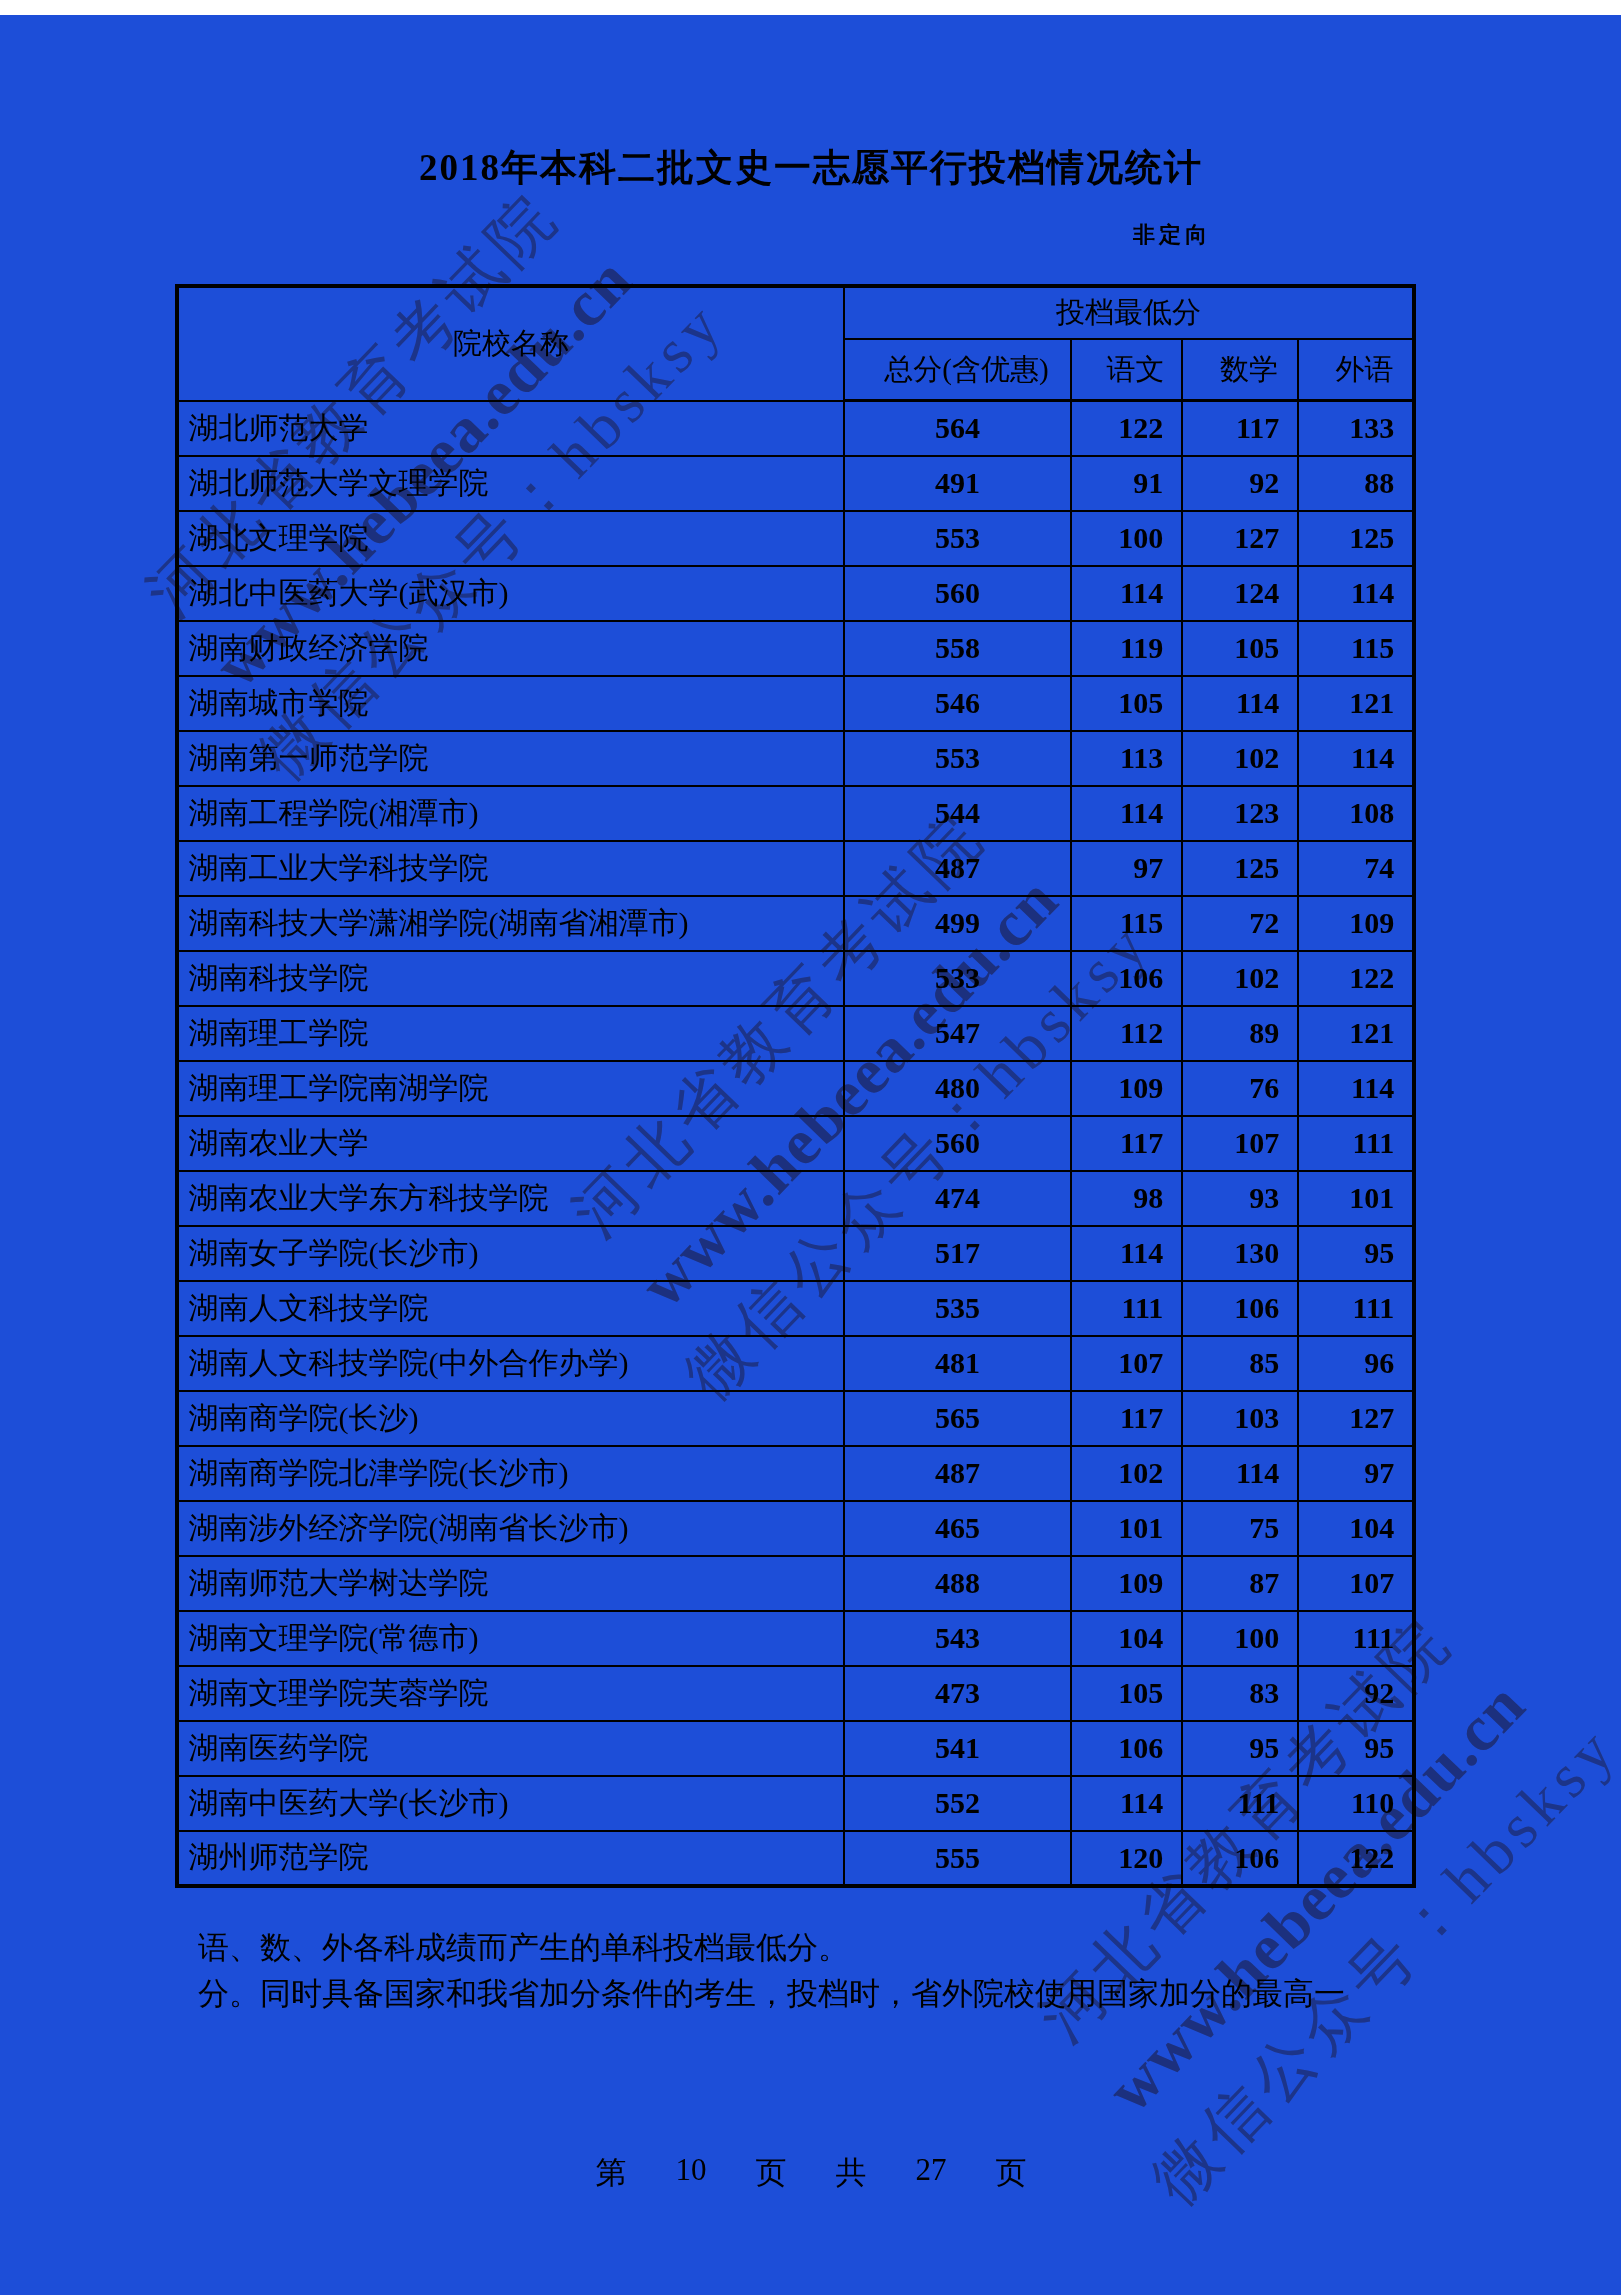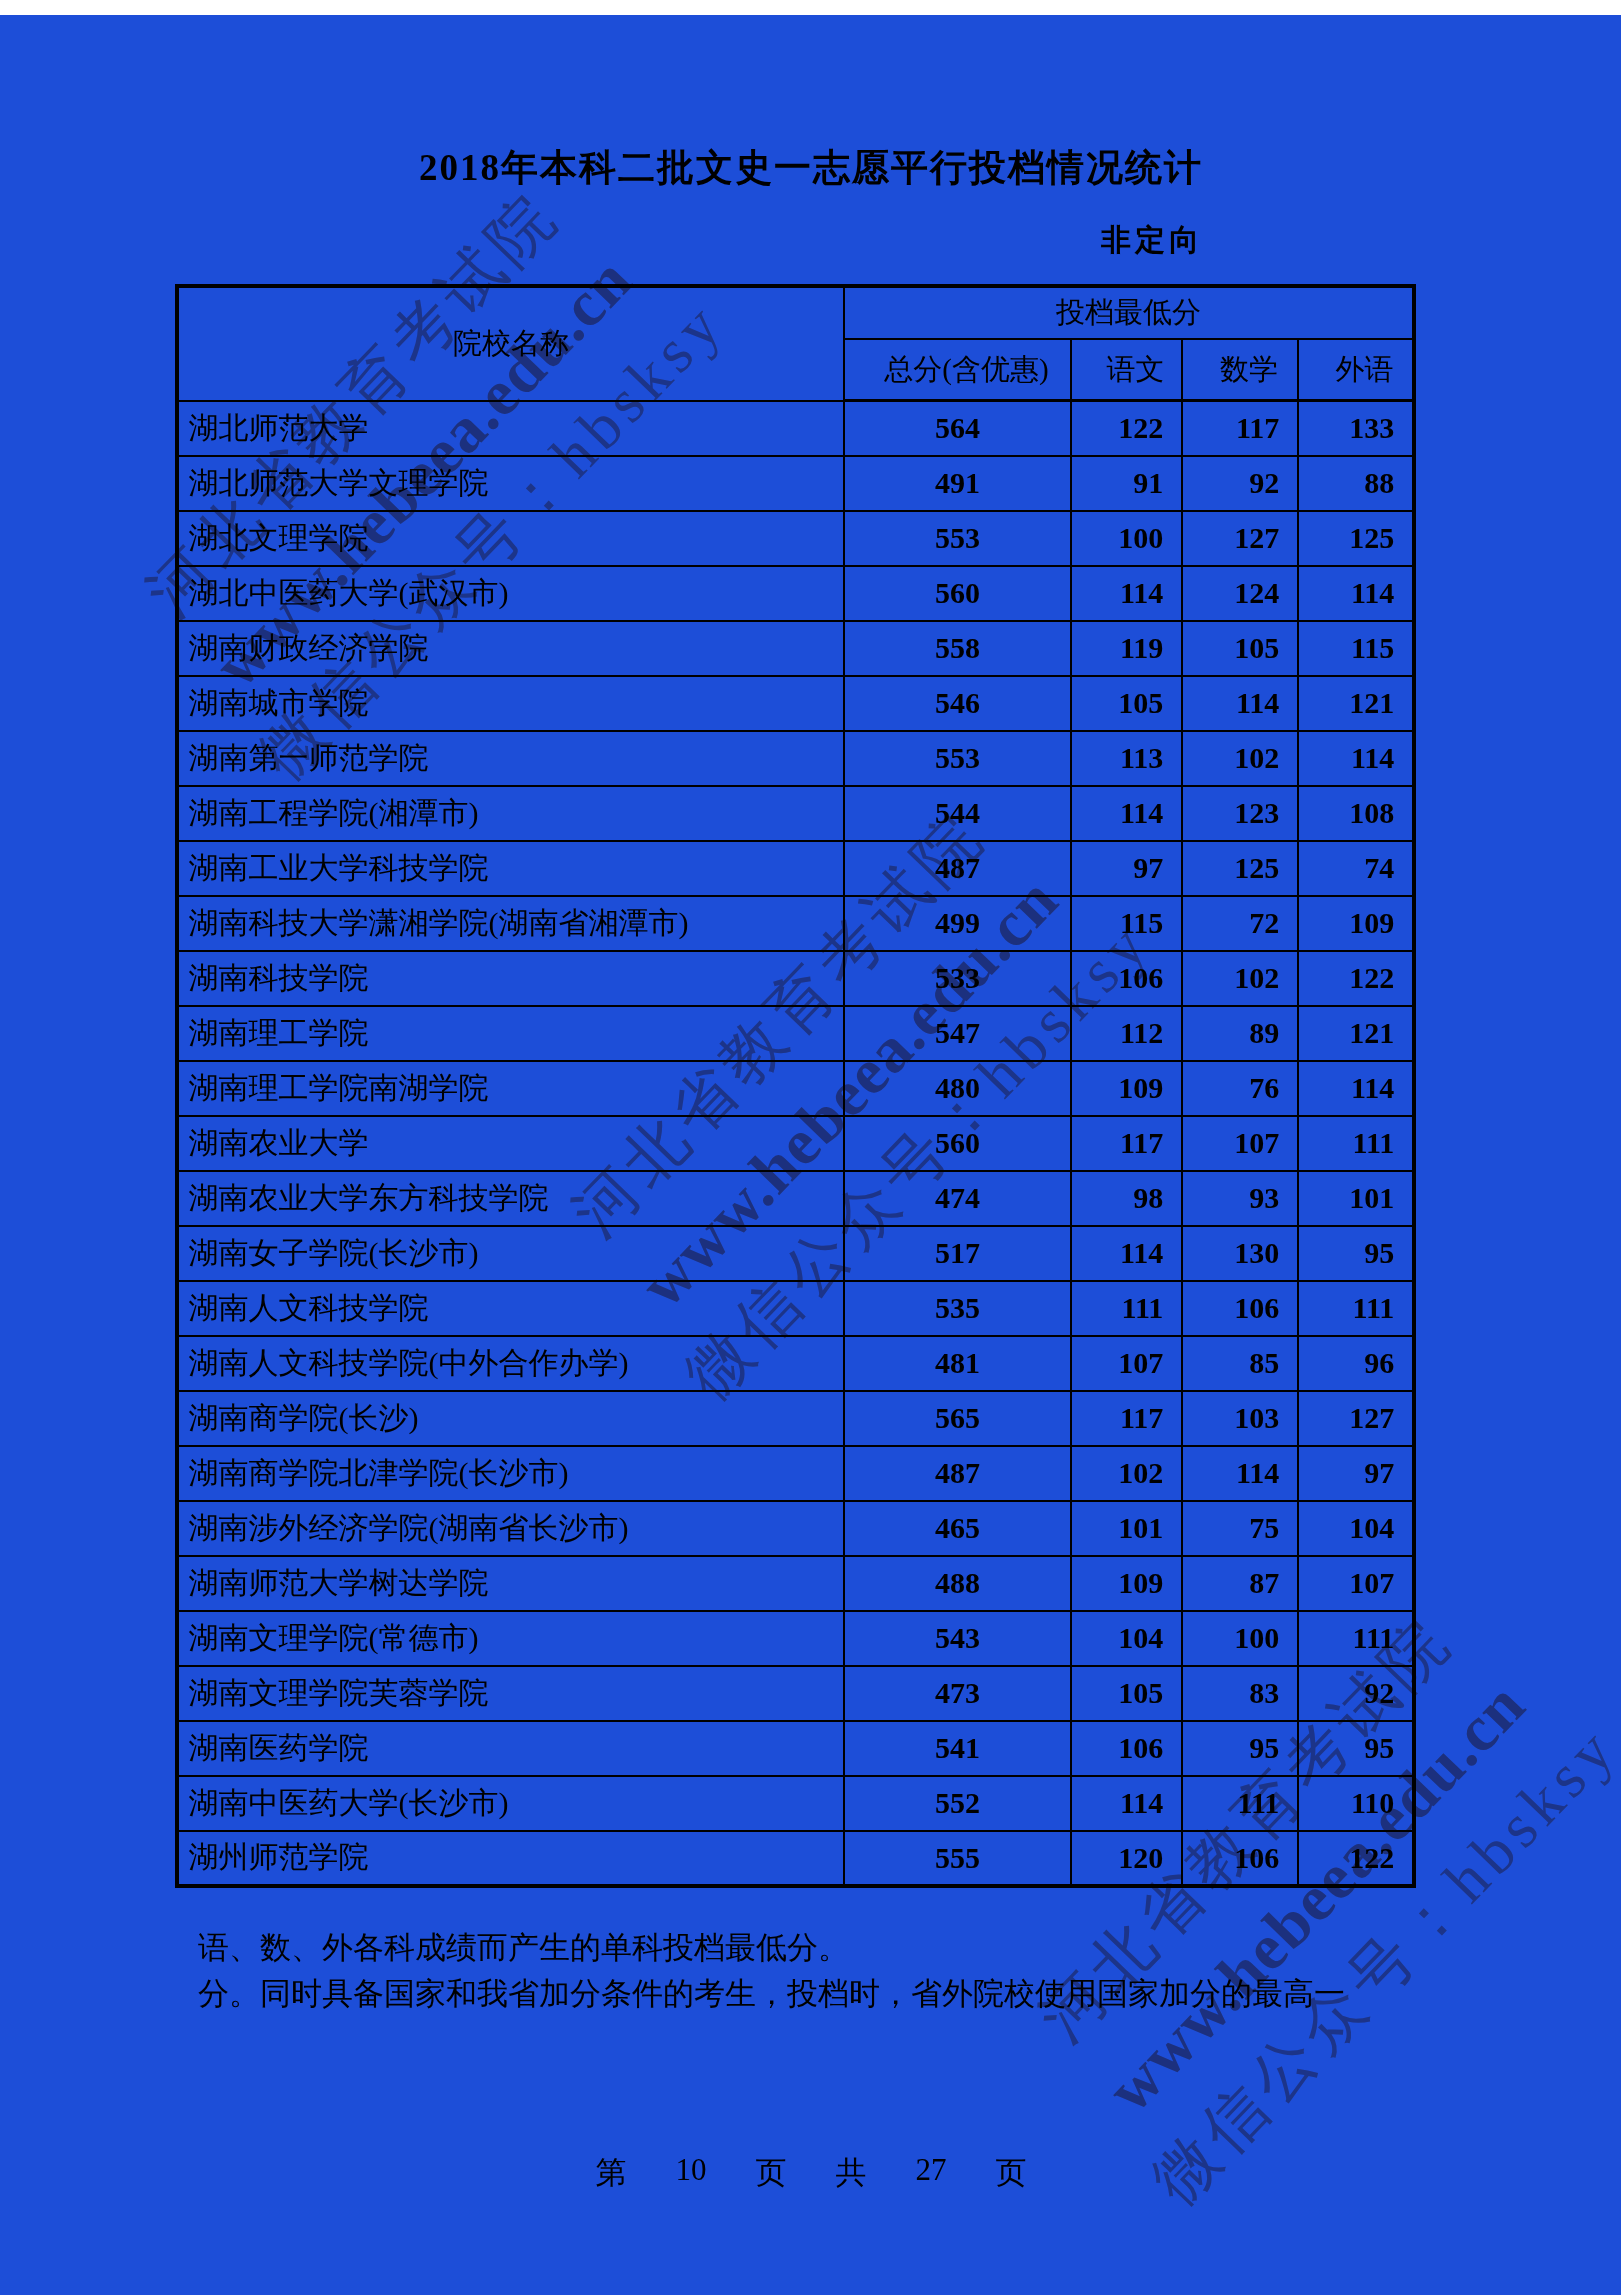--- a/index.html
+++ b/index.html
@@ -19,22 +19,22 @@
     top:128px; left:0;
     width:100%;
     text-align:center;
     font-size:37px;
     font-weight:bold;
     letter-spacing:2px;
     white-space:nowrap;
   }
   .doc-tag{
     position:absolute;
-    top:205px; left:1101px;
-    font-size:30px;
+    top:205px; left:1133px;
+    font-size:22px;
     font-weight:bold;
     letter-spacing:4.1px;
     white-space:nowrap;
     text-align:center;
   }
   
   table.score-table{
     position:absolute;
     left:175px; top:269px;
     width:1237px;

